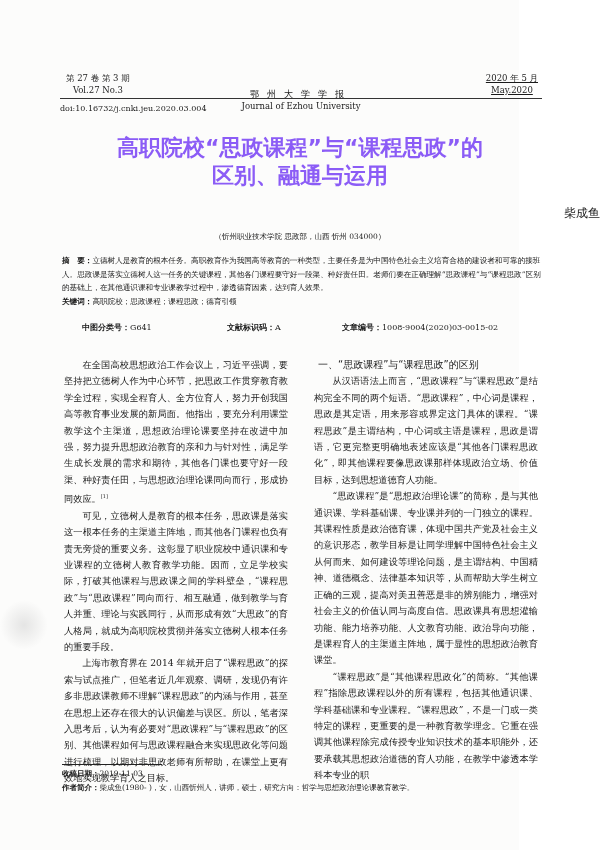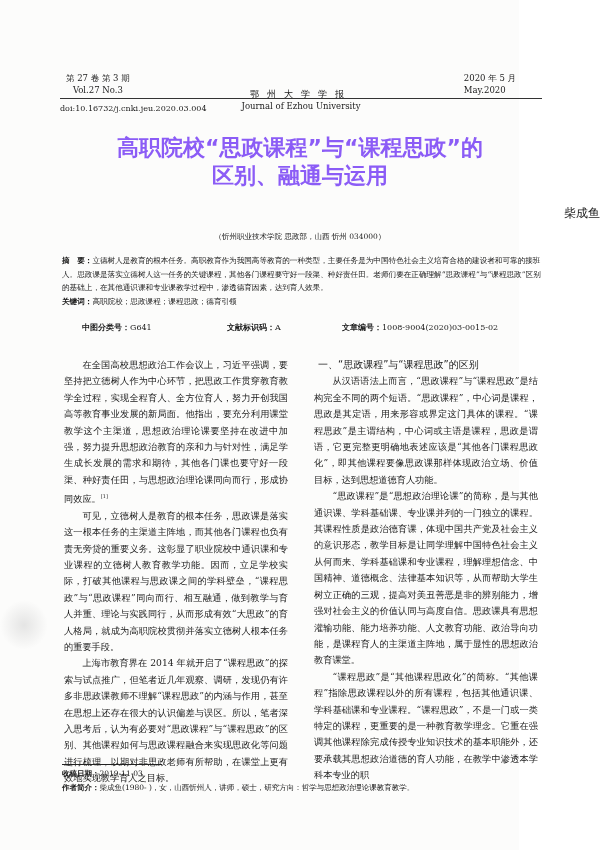--- a/index.html
+++ b/index.html
@@ -15,21 +15,21 @@
       position: absolute; left: 0; top: 600px; width: 48px; height: 50px;
       background: radial-gradient(ellipse at center, rgba(200,200,200,0.45) 0%, rgba(255,255,255,0) 70%);
     }
     .header {
       position: absolute; left: 60px; top: 72px; width: 482px; height: 40px;
       font-size: 8.5px; line-height: 12px;
     }
     .hdr-left { position: absolute; left: 6px; top: 0; text-align: center; }
     .hdr-center { position: absolute; left: 0; width: 100%; top: 0; text-align: center; margin-top: 16px; }
     .hdr-center .cn { letter-spacing: 8px; font-size: 9px; }
-    .hdr-right { position: absolute; right: 26px; top: 0; text-align: left; }
+    .hdr-right { position: absolute; right: 4px; top: 0; text-align: center; text-decoration: underline; }
     .hdr-rule { position: absolute; left: 60px; top: 98px; width: 482px; height: 0; border-top: 1.3px solid #333; }
     .doi { position: absolute; left: 60px; top: 104px; font-size: 8px; }
     .title {
       position: absolute; left: 0; width: 600px; top: 134px; text-align: center;
       font-family: "DejaVu Sans", "Liberation Sans", sans-serif; font-weight: bold;
       font-size: 22px; line-height: 28px; color: #8b5cf6;
     }
     .author { position: absolute; left: 0; width: 600px; top: 205px; text-align: right; font-size: 12px; }
     .affil { position: absolute; left: 0; width: 600px; top: 232px; text-align: center; font-size: 7.5px; }
     .abstract {
@@ -108,21 +108,21 @@
 
   <div class="col col-left">
     <p><span>在全国高校思想政治工作会议上，习近平强调，要坚持把立德树人作为中心环节，把思政工作贯穿教育教学全过程，实现全程育人、全方位育人，努力开创我国高等教育事业发展的新局面。他指出，要充分利用课堂教学这个主渠道，思想政治理论课要坚持在改进中加强，努力提升思想政治教育的亲和力与针对性，满足学生成长发展的需求和期待，其他各门课也要守好一段渠、种好责任田，与思想政治理论课同向而行，形成协同效应。</span><sup>[1]</sup></p>
     <p>可见，立德树人是教育的根本任务，思政课是落实这一根本任务的主渠道主阵地，而其他各门课程也负有责无旁贷的重要义务。这彰显了职业院校中通识课和专业课程的立德树人教育教学功能。因而，立足学校实际，打破其他课程与思政课之间的学科壁垒，“课程思政”与“思政课程”同向而行、相互融通，做到教学与育人并重、理论与实践同行，从而形成有效“大思政”的育人格局，就成为高职院校贯彻并落实立德树人根本任务的重要手段。</p>
     <p>上海市教育界在 2014 年就开启了“课程思政”的探索与试点推广，但笔者近几年观察、调研，发现仍有许多非思政课教师不理解“课程思政”的内涵与作用，甚至在思想上还存在很大的认识偏差与误区。所以，笔者深入思考后，认为有必要对“思政课程”与“课程思政”的区别、其他课程如何与思政课程融合来实现思政化等问题进行梳理，以期对非思政老师有所帮助，在课堂上更有效地实现教学育人之目标。</p>
   </div>
 
   <div class="col col-right">
     <p class="section-head">一、“思政课程”与“课程思政”的区别</p>
     <p>从汉语语法上而言，“思政课程”与“课程思政”是结构完全不同的两个短语。“思政课程”，中心词是课程，思政是其定语，用来形容或界定这门具体的课程。“课程思政”是主谓结构，中心词或主语是课程，思政是谓语，它更完整更明确地表述应该是“其他各门课程思政化”，即其他课程要像思政课那样体现政治立场、价值目标，达到思想道德育人功能。</p>
-    <p>“思政课程”是“思想政治理论课”的简称，是与其他通识课、学科基础课、专业课并列的一门独立的课程。其课程性质是政治德育课，体现中国共产党及社会主义的意识形态，教学目标是让同学理解中国特色社会主义从何而来、学科基础课和专业课程，理解理想信念、中国精神、道德概念、法律基本知识等，从而帮助大学生树立正确的三观，提高对美丑善恶是非的辨别能力，增强对社会主义的价值认同与高度自信。思政课具有思想灌输功能、能力培养功能、人文教育功能、政治导向功能，是课程育人的主渠道主阵地，属于显性的思想政治教育课堂。</p>
+    <p>“思政课程”是“思想政治理论课”的简称，是与其他通识课、学科基础课、专业课并列的一门独立的课程。其课程性质是政治德育课，体现中国共产党及社会主义的意识形态，教学目标是让同学理解中国特色社会主义从何而来、如何建设等理论问题，是主谓结构、中国精神、道德概念、法律基本知识等，从而帮助大学生树立正确的三观，提高对美丑善恶是非的辨别能力，增强对社会主义的价值认同与高度自信。思政课具有思想灌输功能、能力培养功能、人文教育功能、政治导向功能，是课程育人的主渠道主阵地，属于显性的思想政治教育课堂。</p>
     <p>“课程思政”是“其他课程思政化”的简称。“其他课程”指除思政课程以外的所有课程，包括其他通识课、学科基础课和专业课程。“课程思政”，不是一门或一类特定的课程，更重要的是一种教育教学理念。它重在强调其他课程除完成传授专业知识技术的基本职能外，还要承载其思想政治道德的育人功能，在教学中渗透本学科本专业的职</p>
   </div>
 
   <div class="foot-rule"></div>
   <div class="footnotes">
     <p><span class="lbl">收稿日期：</span><span>2019-11-03</span></p>
     <p><span class="lbl">作者简介：</span><span>柴成鱼(1980- )，女，山西忻州人，讲师，硕士，研究方向：哲学与思想政治理论课教育教学。</span></p>
   </div>
 </div>
 

